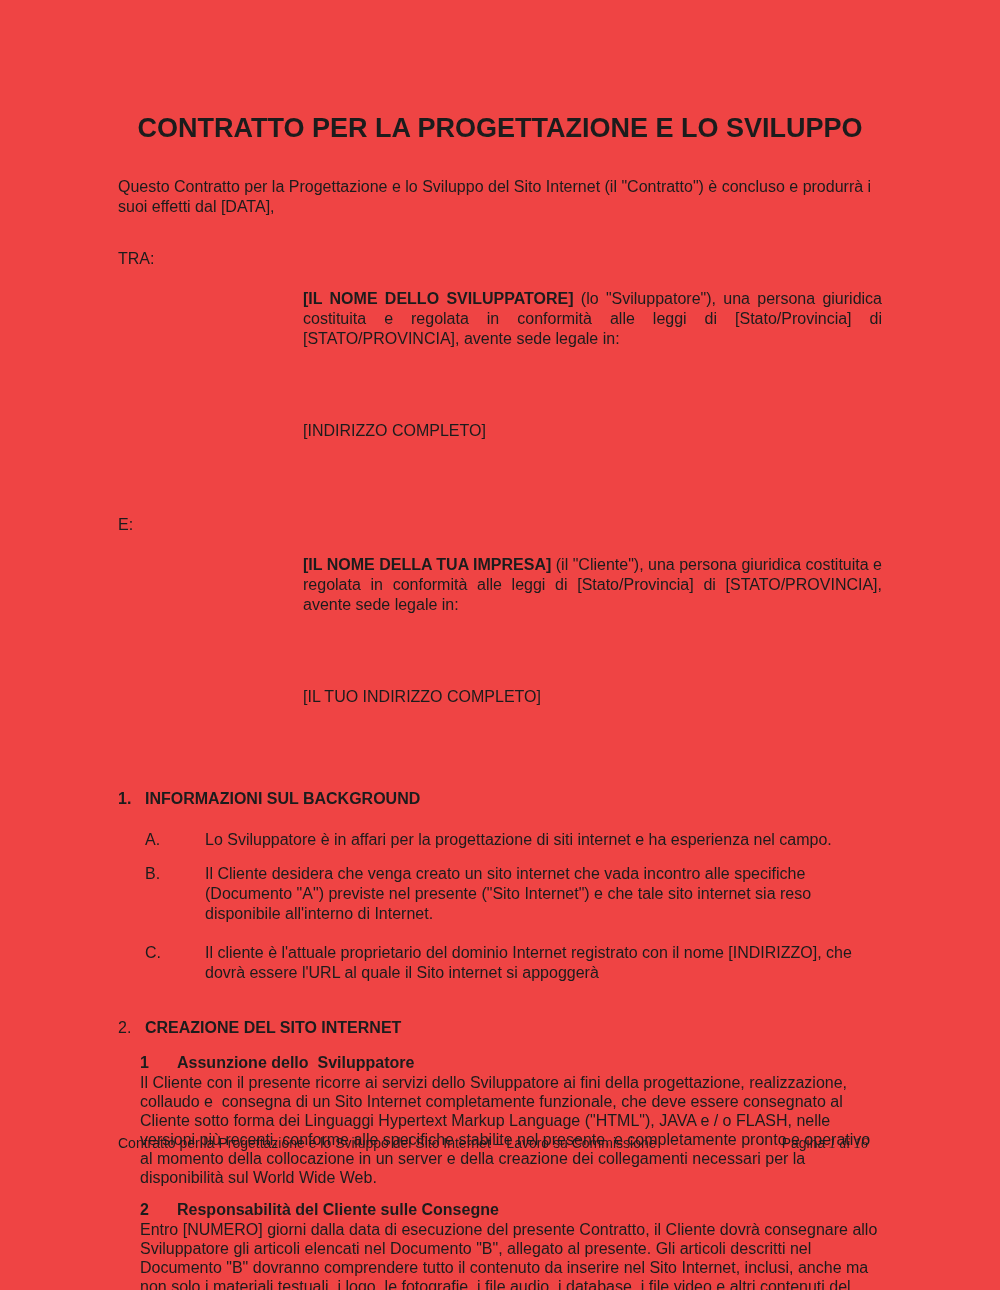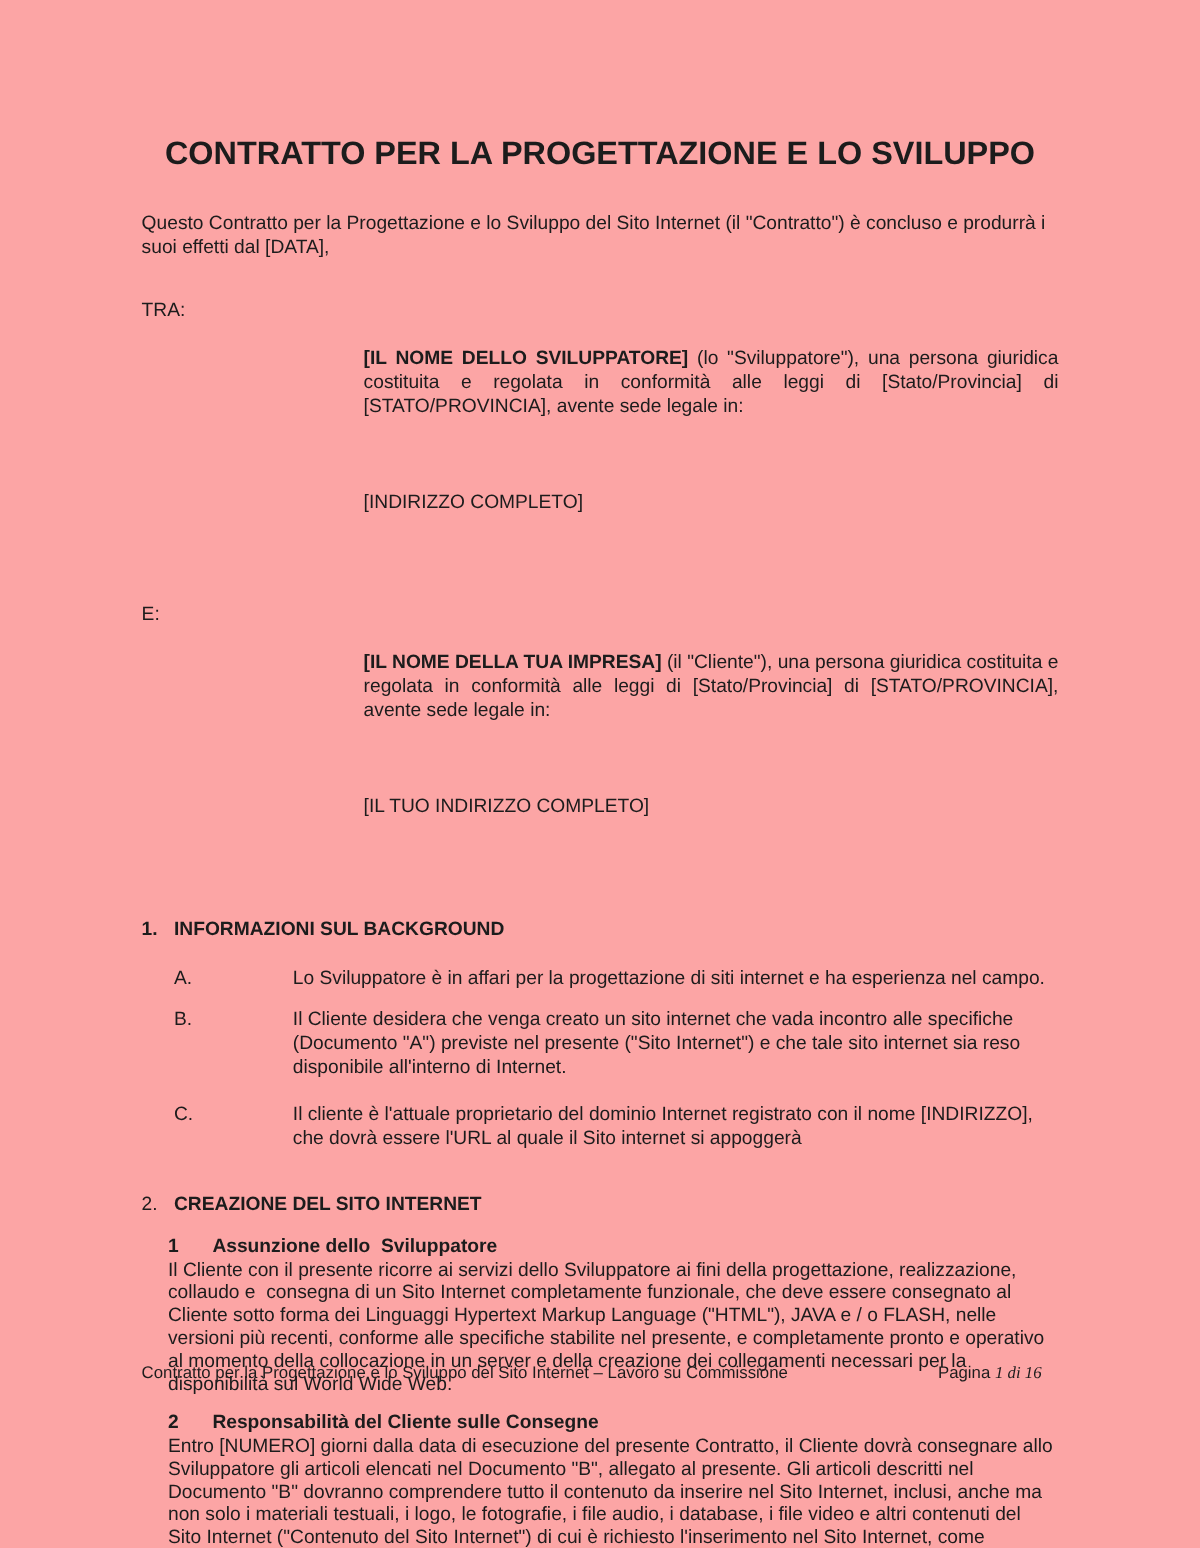--- a/index.html
+++ b/index.html
@@ -6,21 +6,21 @@
   html, body { margin: 0; padding: 0; }
   body {
     width: 1000px; height: 1290px;
     background: #ffffff;
     font-family: "Liberation Sans", "DejaVu Sans", sans-serif;
     color: #1c1c1c;
   }
   .page {
     position: relative;
     width: 1000px; height: 1290px;
-    background: #fca5a5;
+    background: #ef4444;
     overflow: hidden;
   }
   .content { padding: 112px 118px 0 118px; }
 
   .doc-title {
     font-size: 27px; font-weight: 700; line-height: 33px;
     text-align: center;
     margin: 0;
   }
   .doc-title .t-line { display: block; white-space: pre-wrap; }
@@ -28,33 +28,33 @@
   .body-text { font-size: 16px; line-height: 20px; white-space: pre-wrap; }
 
   .intro { margin-top: 32px; }
 
   .party { display: flex; margin-top: 32px; }
   .party.second { margin-top: 34px; }
   .party-label { flex: none; width: 185px; font-weight: 400; }
   .party-body { flex: 1; }
   .party-desc { text-align: justify; }
   .party-desc .party-name { font-weight: 700; }
-  .party-address { margin-top: 20px; }
+  .party-address { margin-top: 32px; }
 
   .sec-heading { display: flex; font-weight: 700; margin-top: 42px; }
   .sec-heading.sec2 { margin-top: 35px; }
   .sec-num { flex: none; width: 27px; }
   .sec-num.regular { font-weight: 400; }
 
   .bg-item { display: flex; margin-left: 27px; }
   .bg-item.item-a { margin-top: 21px; }
   .bg-item.item-b { margin-top: 14px; }
   .bg-item.item-c { margin-top: 19px; }
   .bg-letter { flex: none; width: 60px; }
-  .bg-text { flex: 1; margin-left: 39px; }
+  .bg-text { flex: 1; }
 
   .recital { margin-top: 13px; }
 
   .subsec { margin-left: 22px; }
   .subsec-heading { display: flex; font-weight: 700; }
   .subsec.first .subsec-heading { margin-top: 15px; }
   .subsec.second .subsec-heading { margin-top: 13px; }
   .subsec-num { flex: none; width: 37px; }
   .subsec-body { font-size: 16px; line-height: 19px; white-space: pre-wrap; }
 

